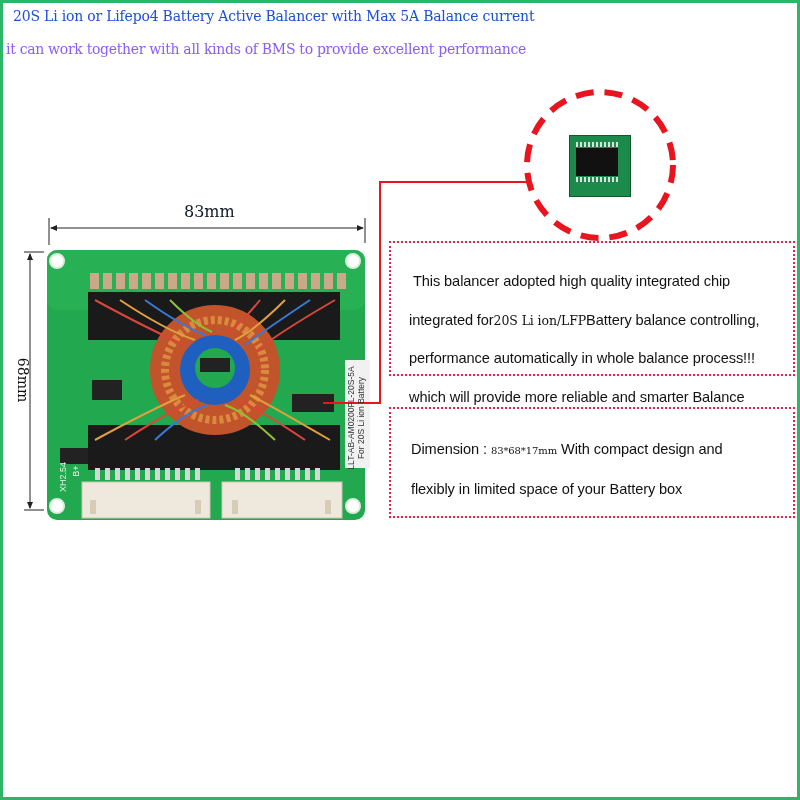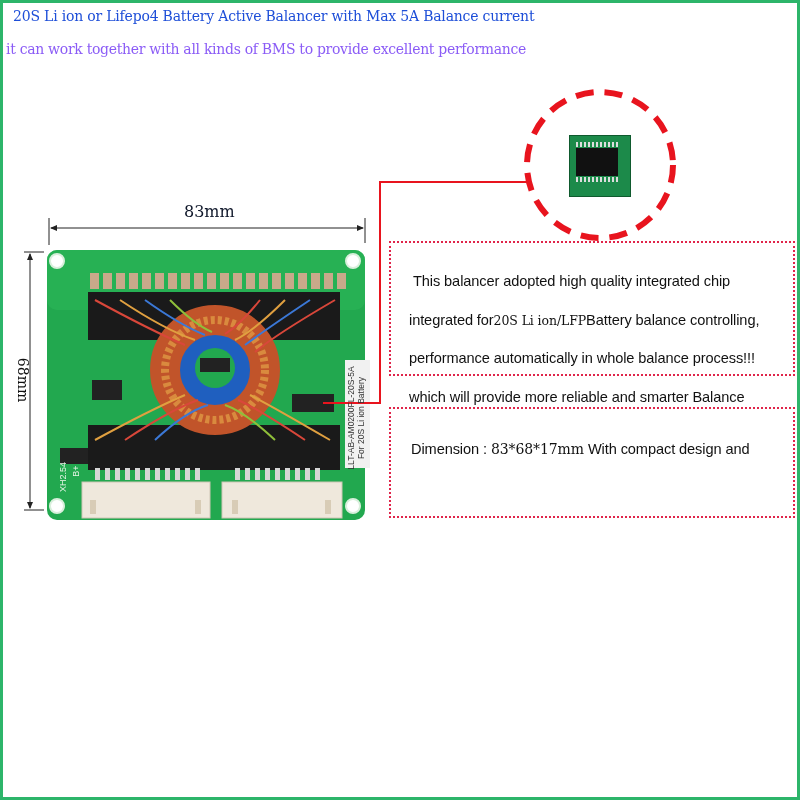--- a/index.html
+++ b/index.html
@@ -163,14 +163,15 @@
 <div class="dim-v-label">68mm</div>
 
 <div class="box box1">
   <div class="line">&nbsp;<span>This balancer adopted high quality integrated chip</span></div>
   <div class="line"><span>integrated for</span><span class="serif">20S Li ion/LFP</span><span>Battery balance controlling,</span></div>
   <div class="line">performance automatically in whole balance process!!!</div>
   <div class="line">which will provide more reliable and smarter Balance</div>
 </div>
 
 <div class="box box2">
-  <div class="line"><span>Dimension :</span> <span class="serif" style="font-size:14px">83*68*17mm</span> <span>With compact design and</span></div>
+  <div class="line"><span>Dimension :</span> <span class="serif" style="font-size:10px">83*68*17mm</span> <span>With compact design and</span></div>
+  <div class="line">flexibly in limited space of your Battery box</div>
 </div>
 
 </body></html>

